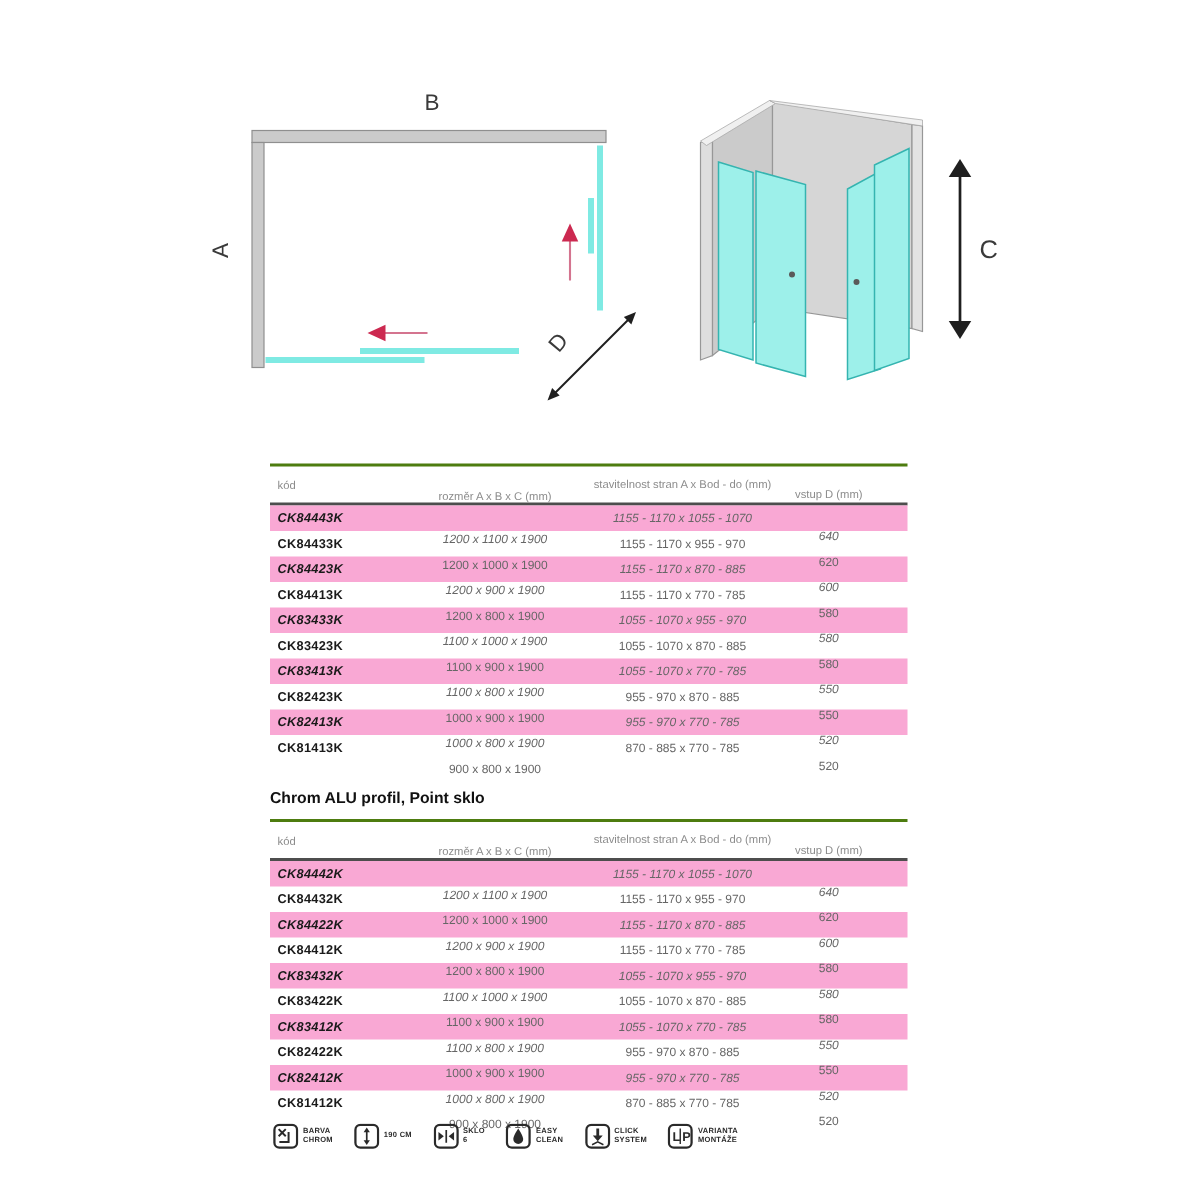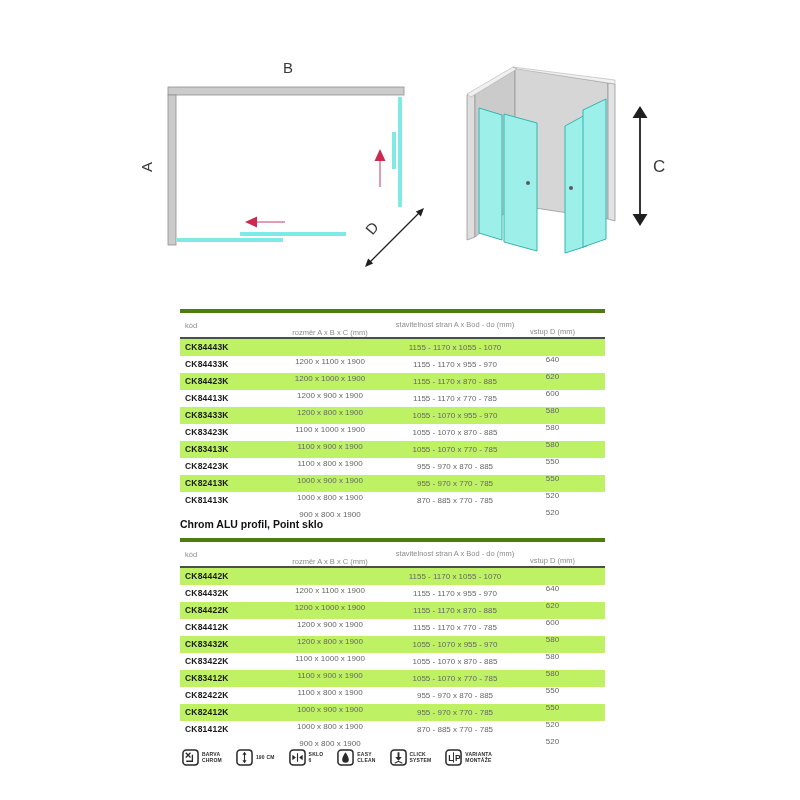--- a/index.html
+++ b/index.html
@@ -5,35 +5,35 @@
   html,body{margin:0;padding:0;}
   body{
     width:800px;height:800px;background:#ffffff;position:relative;overflow:hidden;
     font-family:"Liberation Sans", sans-serif;color:#222;
   }
   .diag-left{position:absolute;left:140px;top:55px;}
   .diag-right{position:absolute;left:455px;top:50px;}
 
   .content{position:absolute;left:180px;top:301px;width:425px;}
   .sec-title{font-size:10.5px;font-weight:bold;color:#111;display:flex;align-items:center;gap:4px;}
-  .sec-title.t2{margin-top:9px;}
+  .sec-title.t2{margin-top:19px;}
   .mini-badge{display:inline-flex;align-items:center;gap:2px;}
   .mini-text{display:flex;flex-direction:column;font-size:4px;line-height:4.5px;color:#999;font-weight:normal;letter-spacing:.2px;}
 
   .table{margin-top:8px;width:425px;}
-  .thead{display:flex;align-items:center;border-top:4px solid #4d7c0f;border-bottom:2px solid #4d4d4d;
+  .thead{display:flex;align-items:center;border-top:2px solid #4d7c0f;border-bottom:2px solid #4d4d4d;
          height:24px;color:#8c8c8c;font-size:7.5px;}
   .th,.td{box-sizing:border-box;}
   .c0{width:95px;text-align:left;padding-left:5px;}
   .c1{width:110px;text-align:center;margin-top:14px;}
   .c2{width:140px;text-align:center;}
   .c3{width:55px;text-align:center;margin-top:12px;}
   .th.c2{display:flex;justify-content:center;line-height:8.5px;}
   .tr{display:flex;height:17px;line-height:17px;font-size:8px;color:#666;}
-  .tr.stripe{background:#bef264;}
+  .tr.stripe{background:#f9a8d4;font-style:italic;}
   .tr .c0{font-weight:bold;color:#1a1a1a;font-size:8.5px;letter-spacing:.2px;}
 
   .footer{position:absolute;left:182px;top:749px;display:flex;gap:14px;align-items:center;}
   .badge{display:flex;align-items:center;gap:3px;}
   .blabel{display:flex;flex-direction:column;font-size:5px;line-height:5.5px;font-weight:bold;color:#2a2a2a;letter-spacing:.2px;}
 </style>
 </head>
 <body>
 
 <svg class="diag-left" width="300" height="230" viewBox="0 0 300 230">

